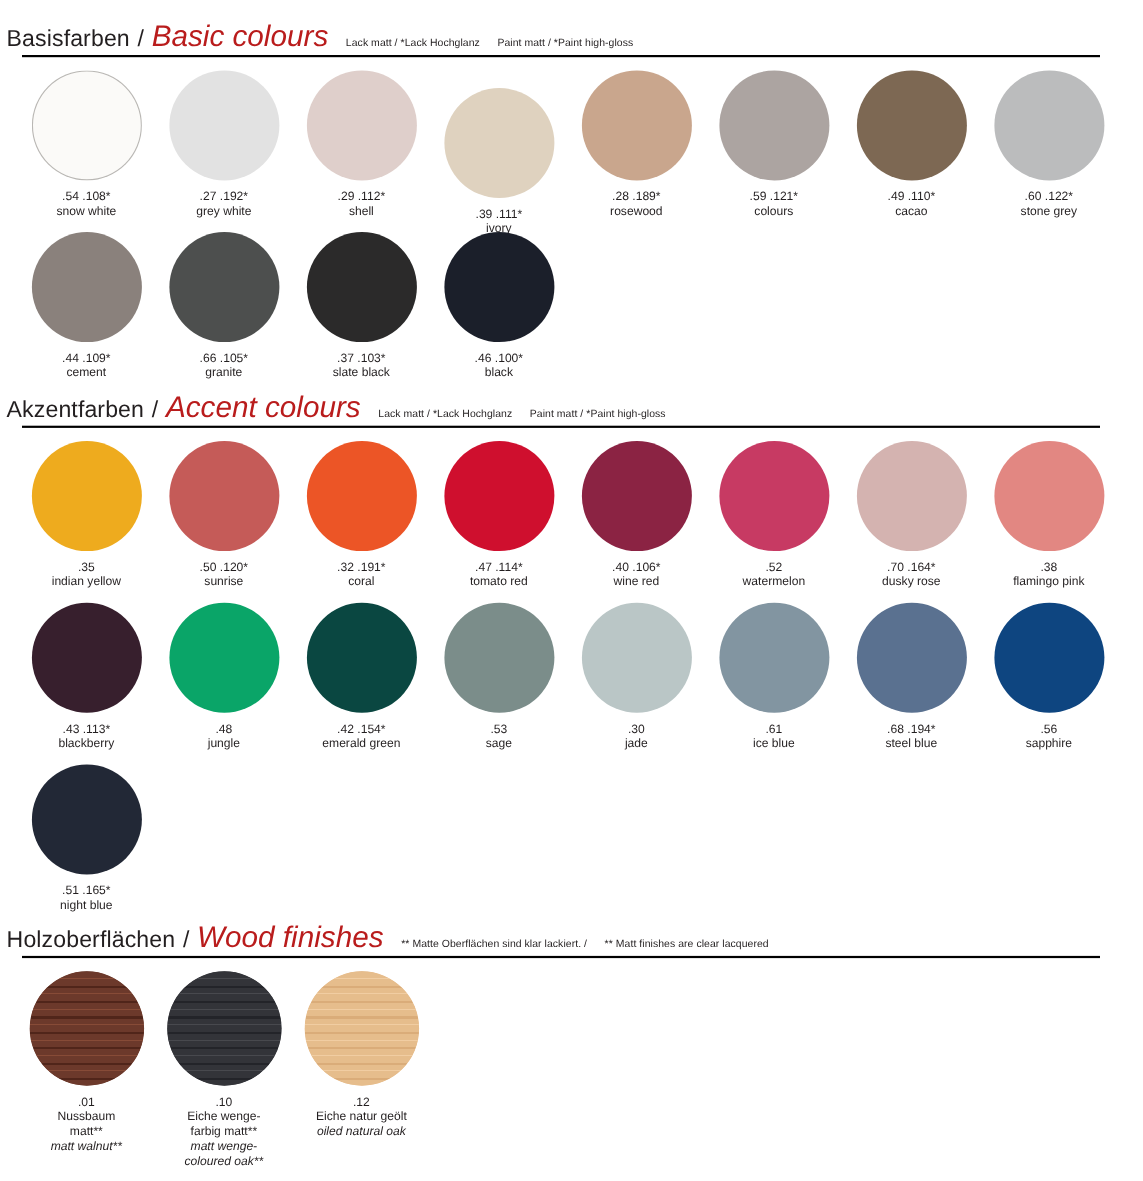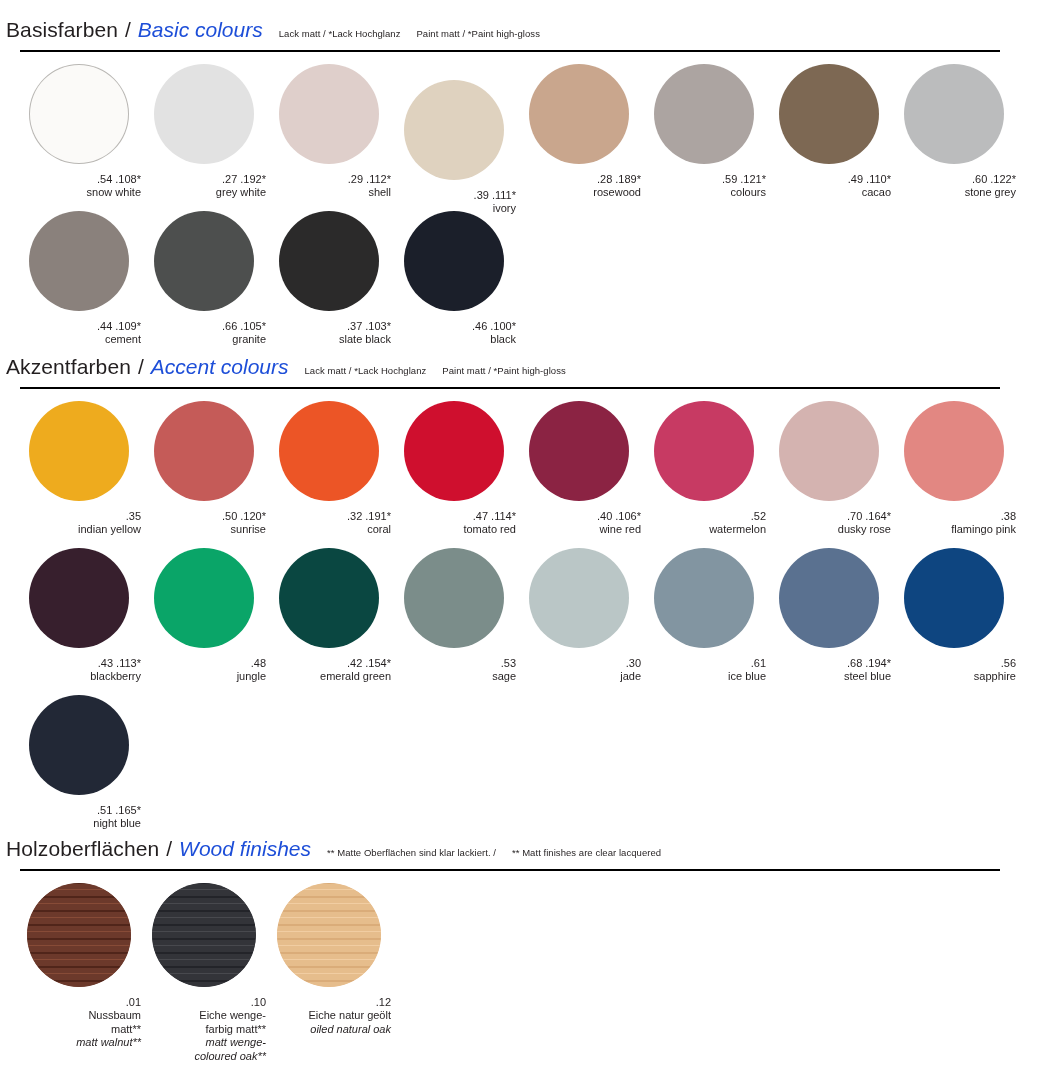--- a/index.html
+++ b/index.html
@@ -31,24 +31,24 @@
     letter-spacing: 0.1px;
     color: #231f20;
     white-space: pre;
   }
   .sec-slash {
     font-size: 21px;
     margin: 0 7px;
     color: #231f20;
   }
   .sec-title-en {
-    font-size: 21px;
+    font-size: 27px;
     font-style: italic;
     font-weight: 400;
-    color: #1d4ed8;
+    color: #b91c1c;
     white-space: pre;
   }
   .sec-note {
     margin-left: 16px;
     font-size: 9.5px;
     color: #231f20;
     white-space: pre;
     letter-spacing: 0.05px;
   }
   .rule {
@@ -60,21 +60,21 @@
   }
 
   .grid {
     position: absolute;
     left: 0;
     width: 1039px;
   }
   .cell {
     position: absolute;
     width: 125px;
-    text-align: right;
+    text-align: center;
   }
   .swatch {
     width: 100px;
     height: 100px;
     border-radius: 50%;
     margin: 0 auto;
     position: relative;
   }
   .swatch.ring { box-shadow: inset 0 0 0 1px #b9b7b4; }
 

